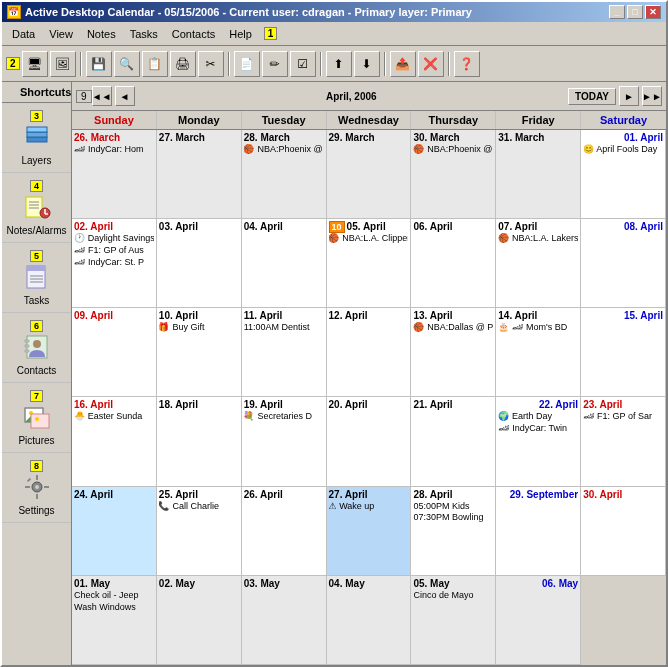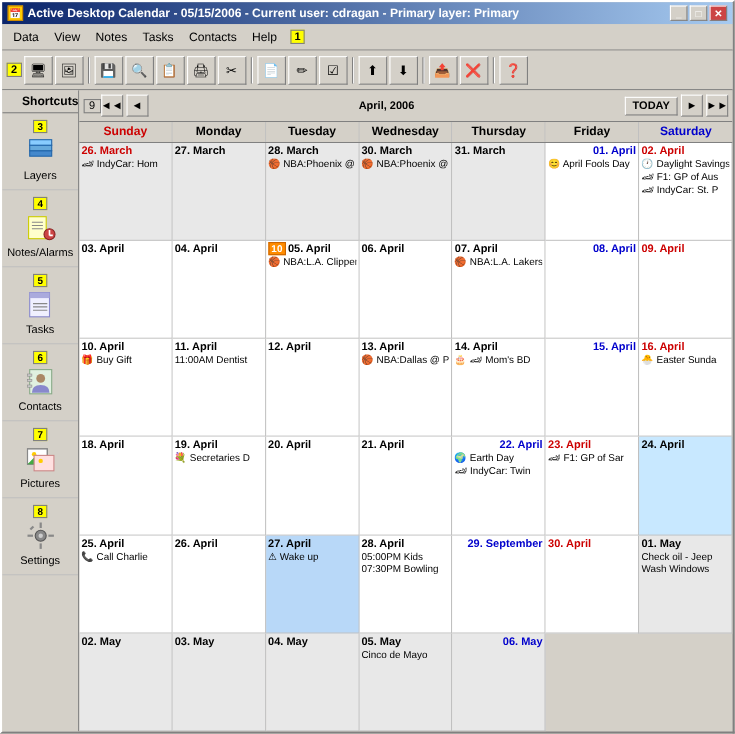--- a/index.html
+++ b/index.html
@@ -251,20 +251,23 @@
             <div class="cell-event">🏎 IndyCar: Hom</div>
           </div>
           <div class="cal-cell other-month">
             <div class="cell-date">27. March</div>
           </div>
           <div class="cal-cell other-month">
             <div class="cell-date">28. March</div>
             <div class="cell-event">🏀 NBA:Phoenix @</div>
           </div>
           <div class="cal-cell other-month">
+            <div class="cell-date">29. March</div>
+          </div>
+          <div class="cal-cell other-month">
             <div class="cell-date">30. March</div>
             <div class="cell-event">🏀 NBA:Phoenix @</div>
           </div>
           <div class="cal-cell other-month">
             <div class="cell-date">31. March</div>
           </div>
           <div class="cal-cell">
             <div class="cell-date sat">01. April</div>
             <div class="cell-event">😊 April Fools Day</div>
           </div>

